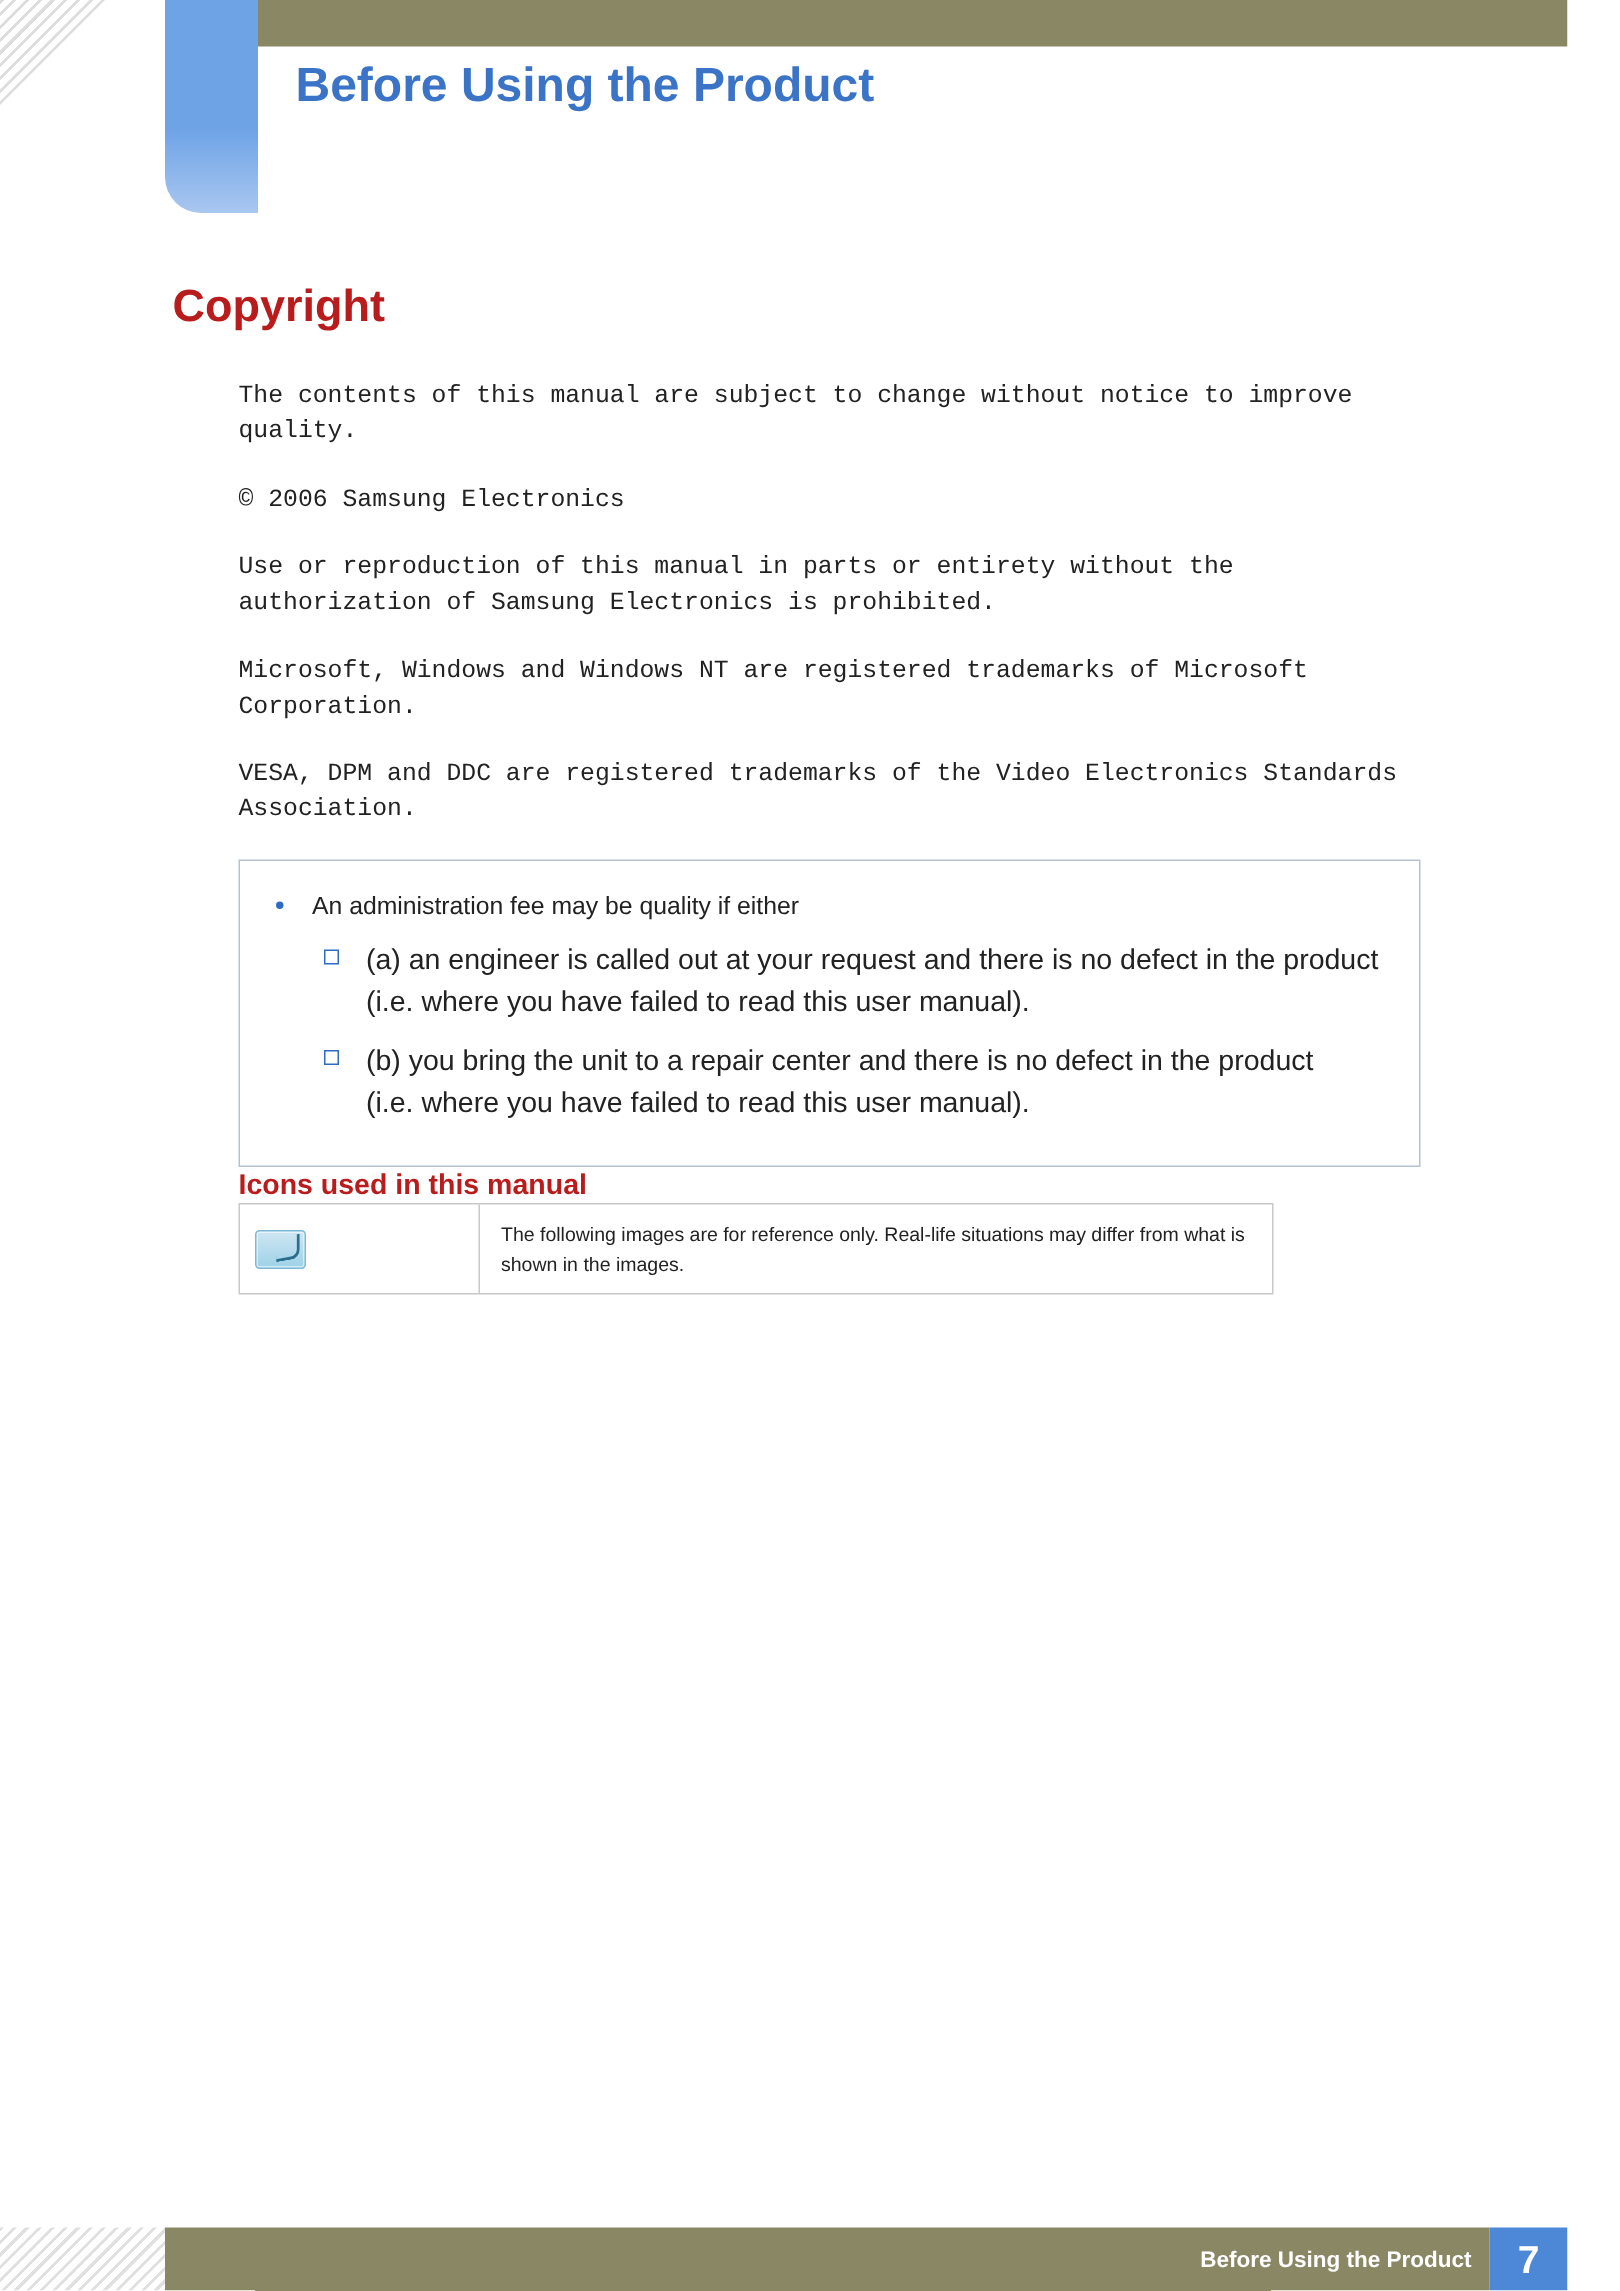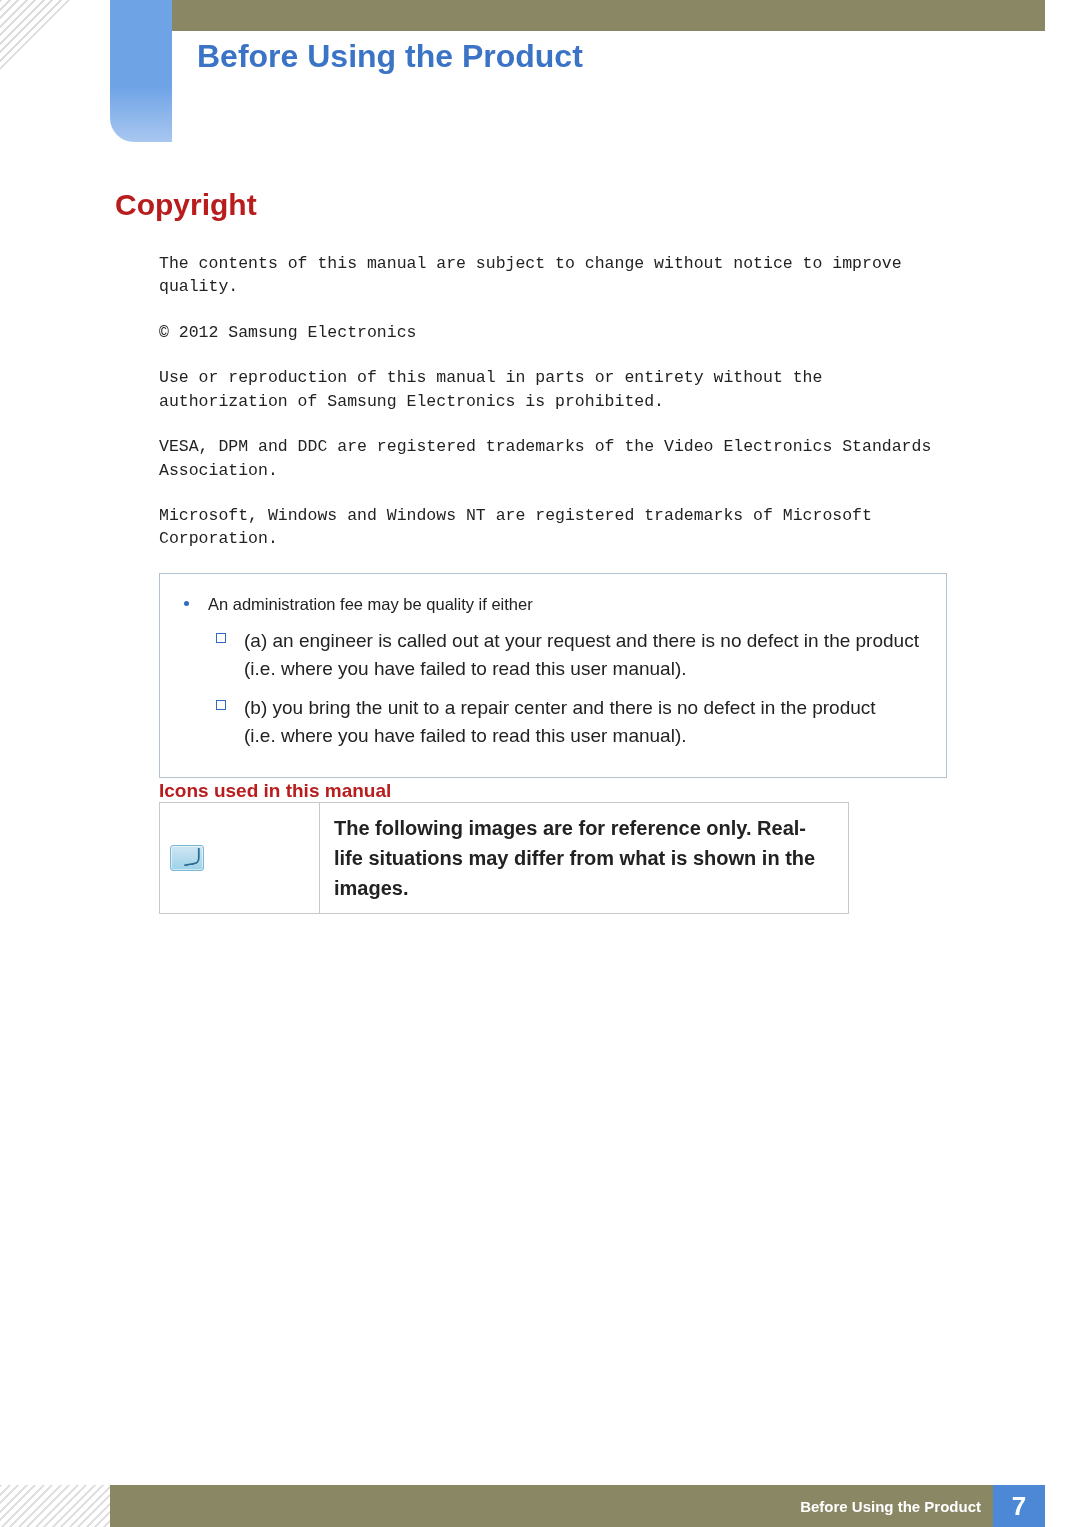--- a/index.html
+++ b/index.html
@@ -79,21 +79,21 @@
     background: linear-gradient(#cfe6f2, #9ed2e8);
     border-radius: 3px; border: 1px solid #7cb9d6;
     box-shadow: inset 0 0 0 1px rgba(255,255,255,.5);
   }
   .note-icon::after {
     content: ""; position: absolute; right: 3px; top: 3px; width: 14px; height: 14px;
     border: 2px solid #2b6d8f; border-left: none; border-top: none;
     transform: rotate(-10deg) skew(-10deg);
     border-radius: 0 0 6px 0;
   }
-  .desc-cell { flex: 1; padding: 10px 14px; font-size: 20px; line-height: 1.5; font-weight: bold; }
+  .desc-cell { flex: 1; padding: 10px 14px; font-size: 13px; line-height: 1.5; }
 
   
   .footer {
     position: absolute; left: 0; right: 0; bottom: 0; height: 42px;
     display: flex; align-items: stretch;
   }
   .footer .hatch {
     width: 110px;
     background: repeating-linear-gradient(135deg, #e0e0e0 0 2px, #ffffff 2px 6px);
   }
@@ -117,24 +117,24 @@
     <div class="left-blue"></div>
     <div class="right-olive"></div>
     <div class="chapter-title">Before Using the Product</div>
   </div>
   <div class="blue-tab-ext"></div>
 
   <div class="h1-copyright">Copyright</div>
 
   <div class="body-col">
     <p class="para">The contents of this manual are subject to change without notice to improve quality.</p>
-    <p class="para">© 2012 Samsung Electronics</p>
+    <p class="para">© 2006 Samsung Electronics</p>
     <p class="para">Use or reproduction of this manual in parts or entirety without the authorization of Samsung Electronics is prohibited.</p>
+    <p class="para">Microsoft, Windows and Windows NT are registered trademarks of Microsoft Corporation.</p>
     <p class="para">VESA, DPM and DDC are registered trademarks of the Video Electronics Standards Association.</p>
-    <p class="para">Microsoft, Windows and Windows NT are registered trademarks of Microsoft Corporation.</p>
 
     <div class="note-box">
       <ul class="ul">
         <li>
           <span>An administration fee may be quality if either</span>
           <ul class="ol-sub">
             <li>
               <span class="sub-line">(a) an engineer is called out at your request and there is no defect in the product</span>
               <span class="sub-line">(i.e. where you have failed to read this user manual).</span>
             </li>

